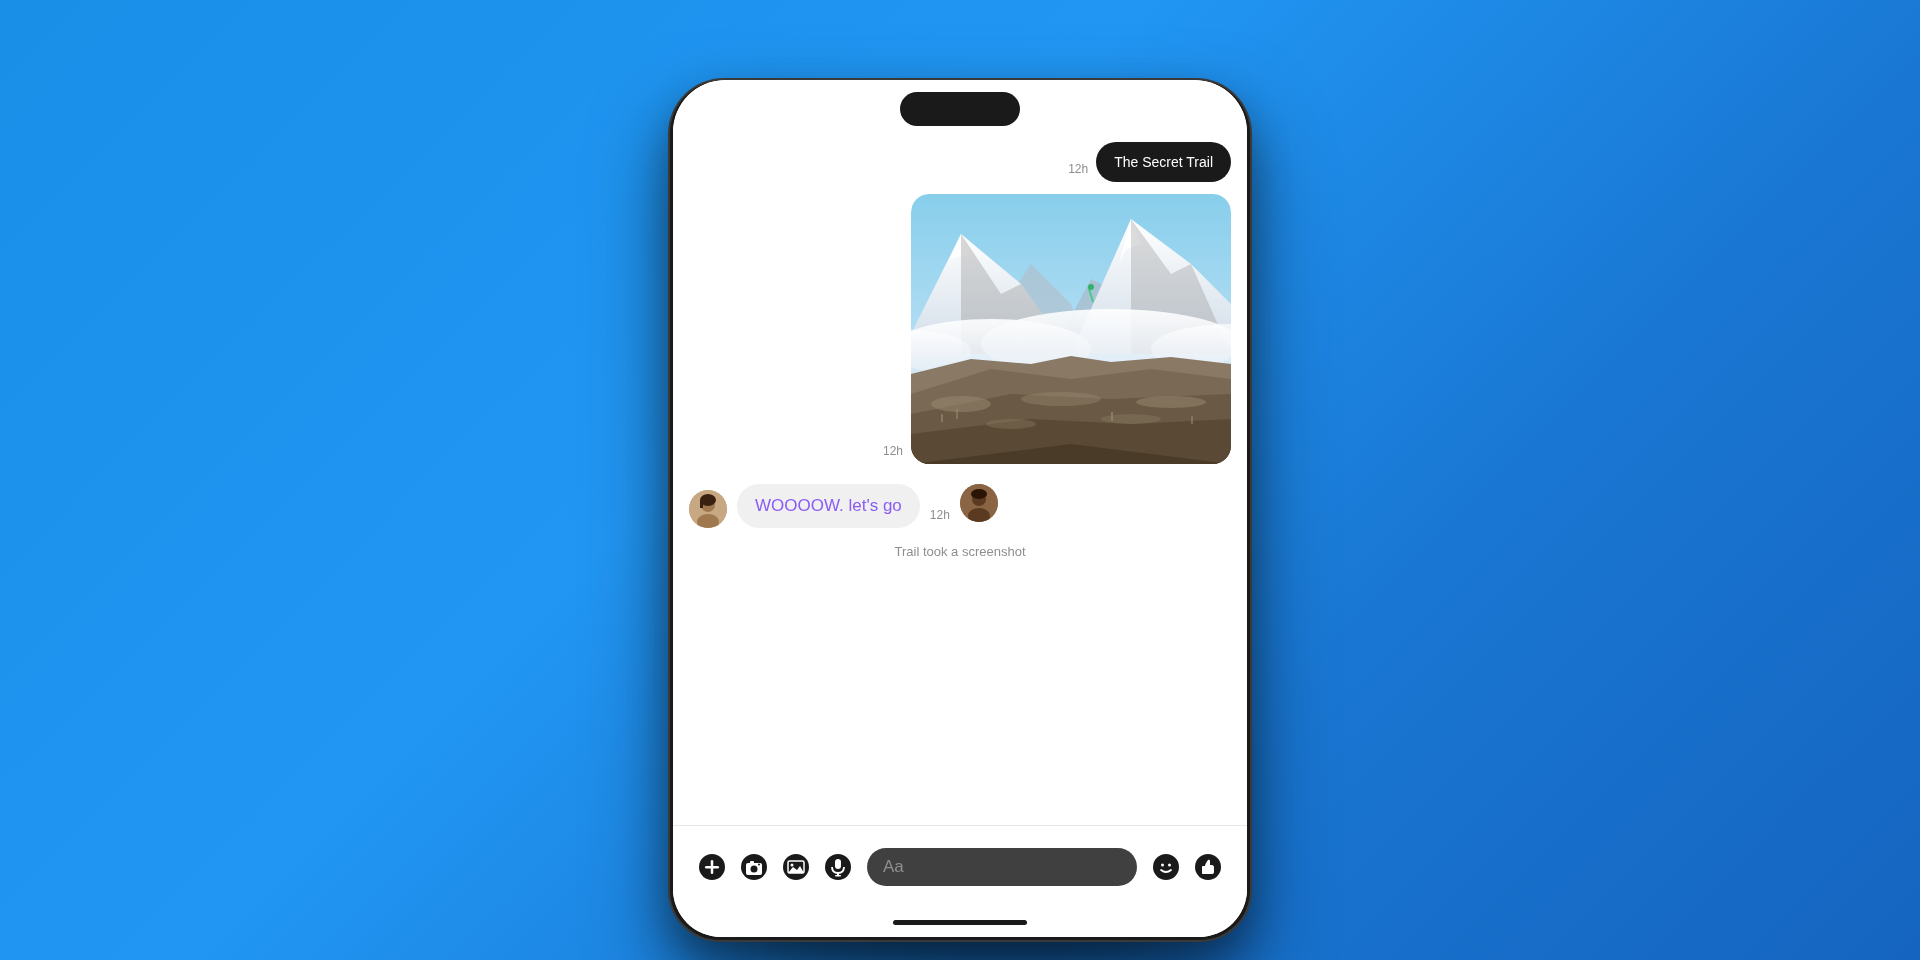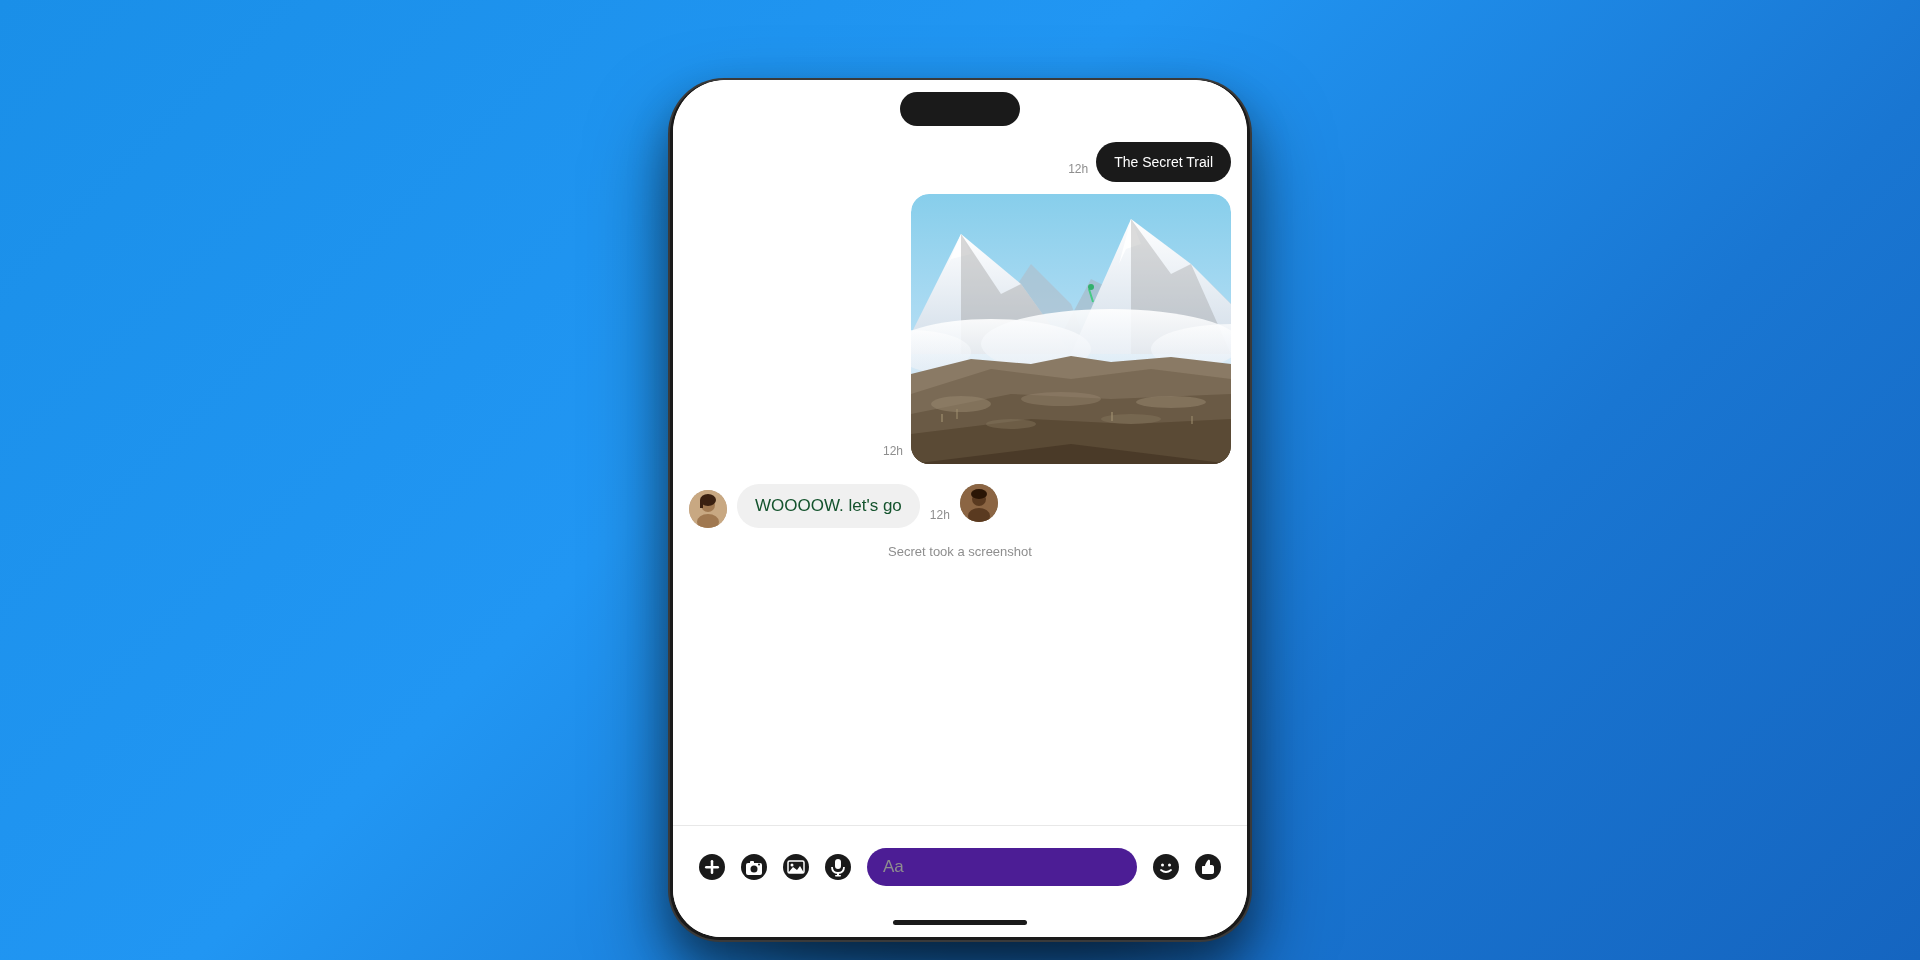--- a/index.html
+++ b/index.html
@@ -181,21 +181,21 @@
       flex-shrink: 0;
       background: #8b7355;
       display: flex;
       align-items: center;
       justify-content: center;
       align-self: flex-start;
     }
 
     .bubble-light {
       background: #f0f0f0;
-      color: #14532d;
+      color: #8b5cf6;
       padding: 12px 18px;
       border-radius: 22px;
       font-size: 17px;
       font-weight: 500;
       max-width: 260px;
     }
 
     .screenshot-notice {
       text-align: center;
       color: #8e8e8e;
@@ -227,21 +227,21 @@
 
     .toolbar-icon svg {
       width: 28px;
       height: 28px;
       fill: #1a1a1a;
     }
 
     .input-field {
       flex: 1;
       margin: 12px 8px;
-      background: #4c1d95;
+      background: #404040;
       border-radius: 22px;
       height: 38px;
       display: flex;
       align-items: center;
       padding: 0 16px;
     }
 
     .input-placeholder {
       color: #8e8e8e;
       font-size: 17px;
@@ -401,21 +401,21 @@
             <div class="avatar-right">
               <svg width="38" height="38" viewBox="0 0 38 38">
                 <rect width="38" height="38" rx="19" fill="#8b6543"></rect>
                 <circle cx="19" cy="15" r="7" fill="#5a3a20"></circle>
                 <ellipse cx="19" cy="32" rx="11" ry="8" fill="#5a3a20"></ellipse>
                 <ellipse cx="19" cy="10" rx="8" ry="5" fill="#2a1505"></ellipse>
               </svg>
             </div>
           </div>
 
-          <div class="screenshot-notice">Secret took a screenshot</div>
+          <div class="screenshot-notice">Trail took a screenshot</div>
 
         </div>
       </div>
 
       <div class="toolbar">
 
         <div class="toolbar-icon">
           <svg viewBox="0 0 28 28" xmlns="http://www.w3.org/2000/svg">
             <circle cx="14" cy="14" r="13" fill="#1a1a1a"></circle>
             <rect x="7" y="13" width="14" height="2.5" rx="1.25" fill="#fff"></rect>

